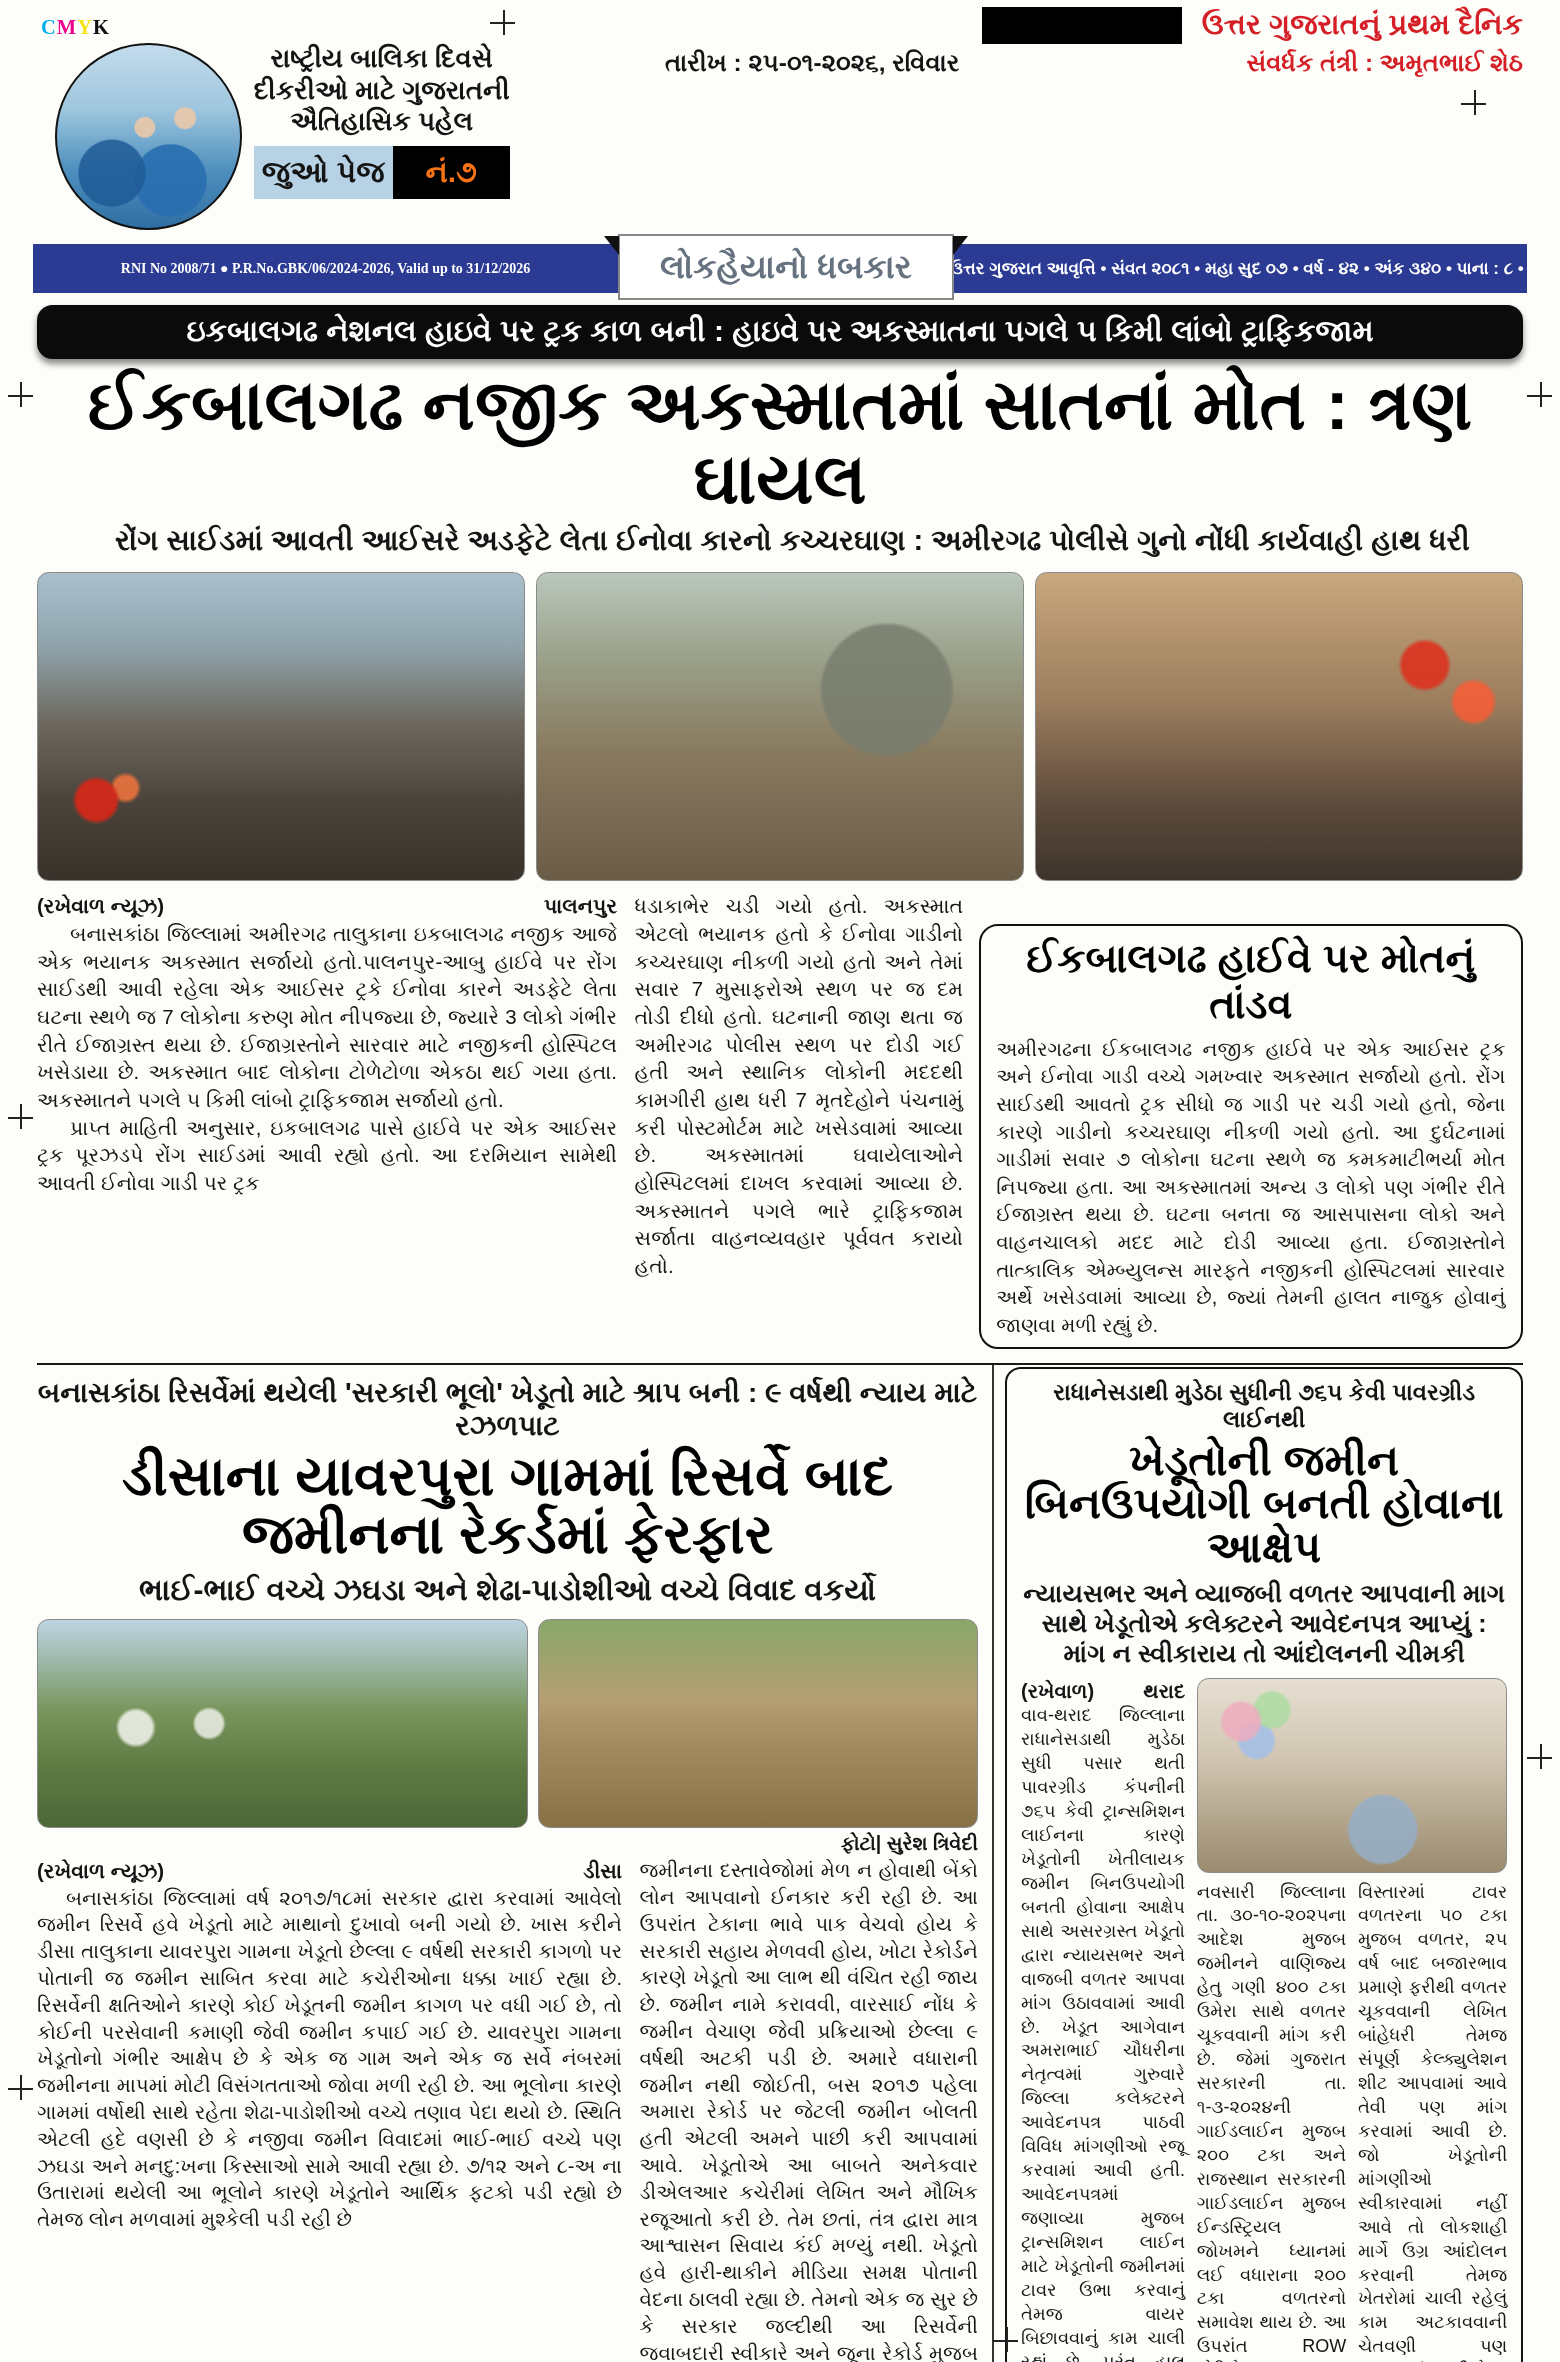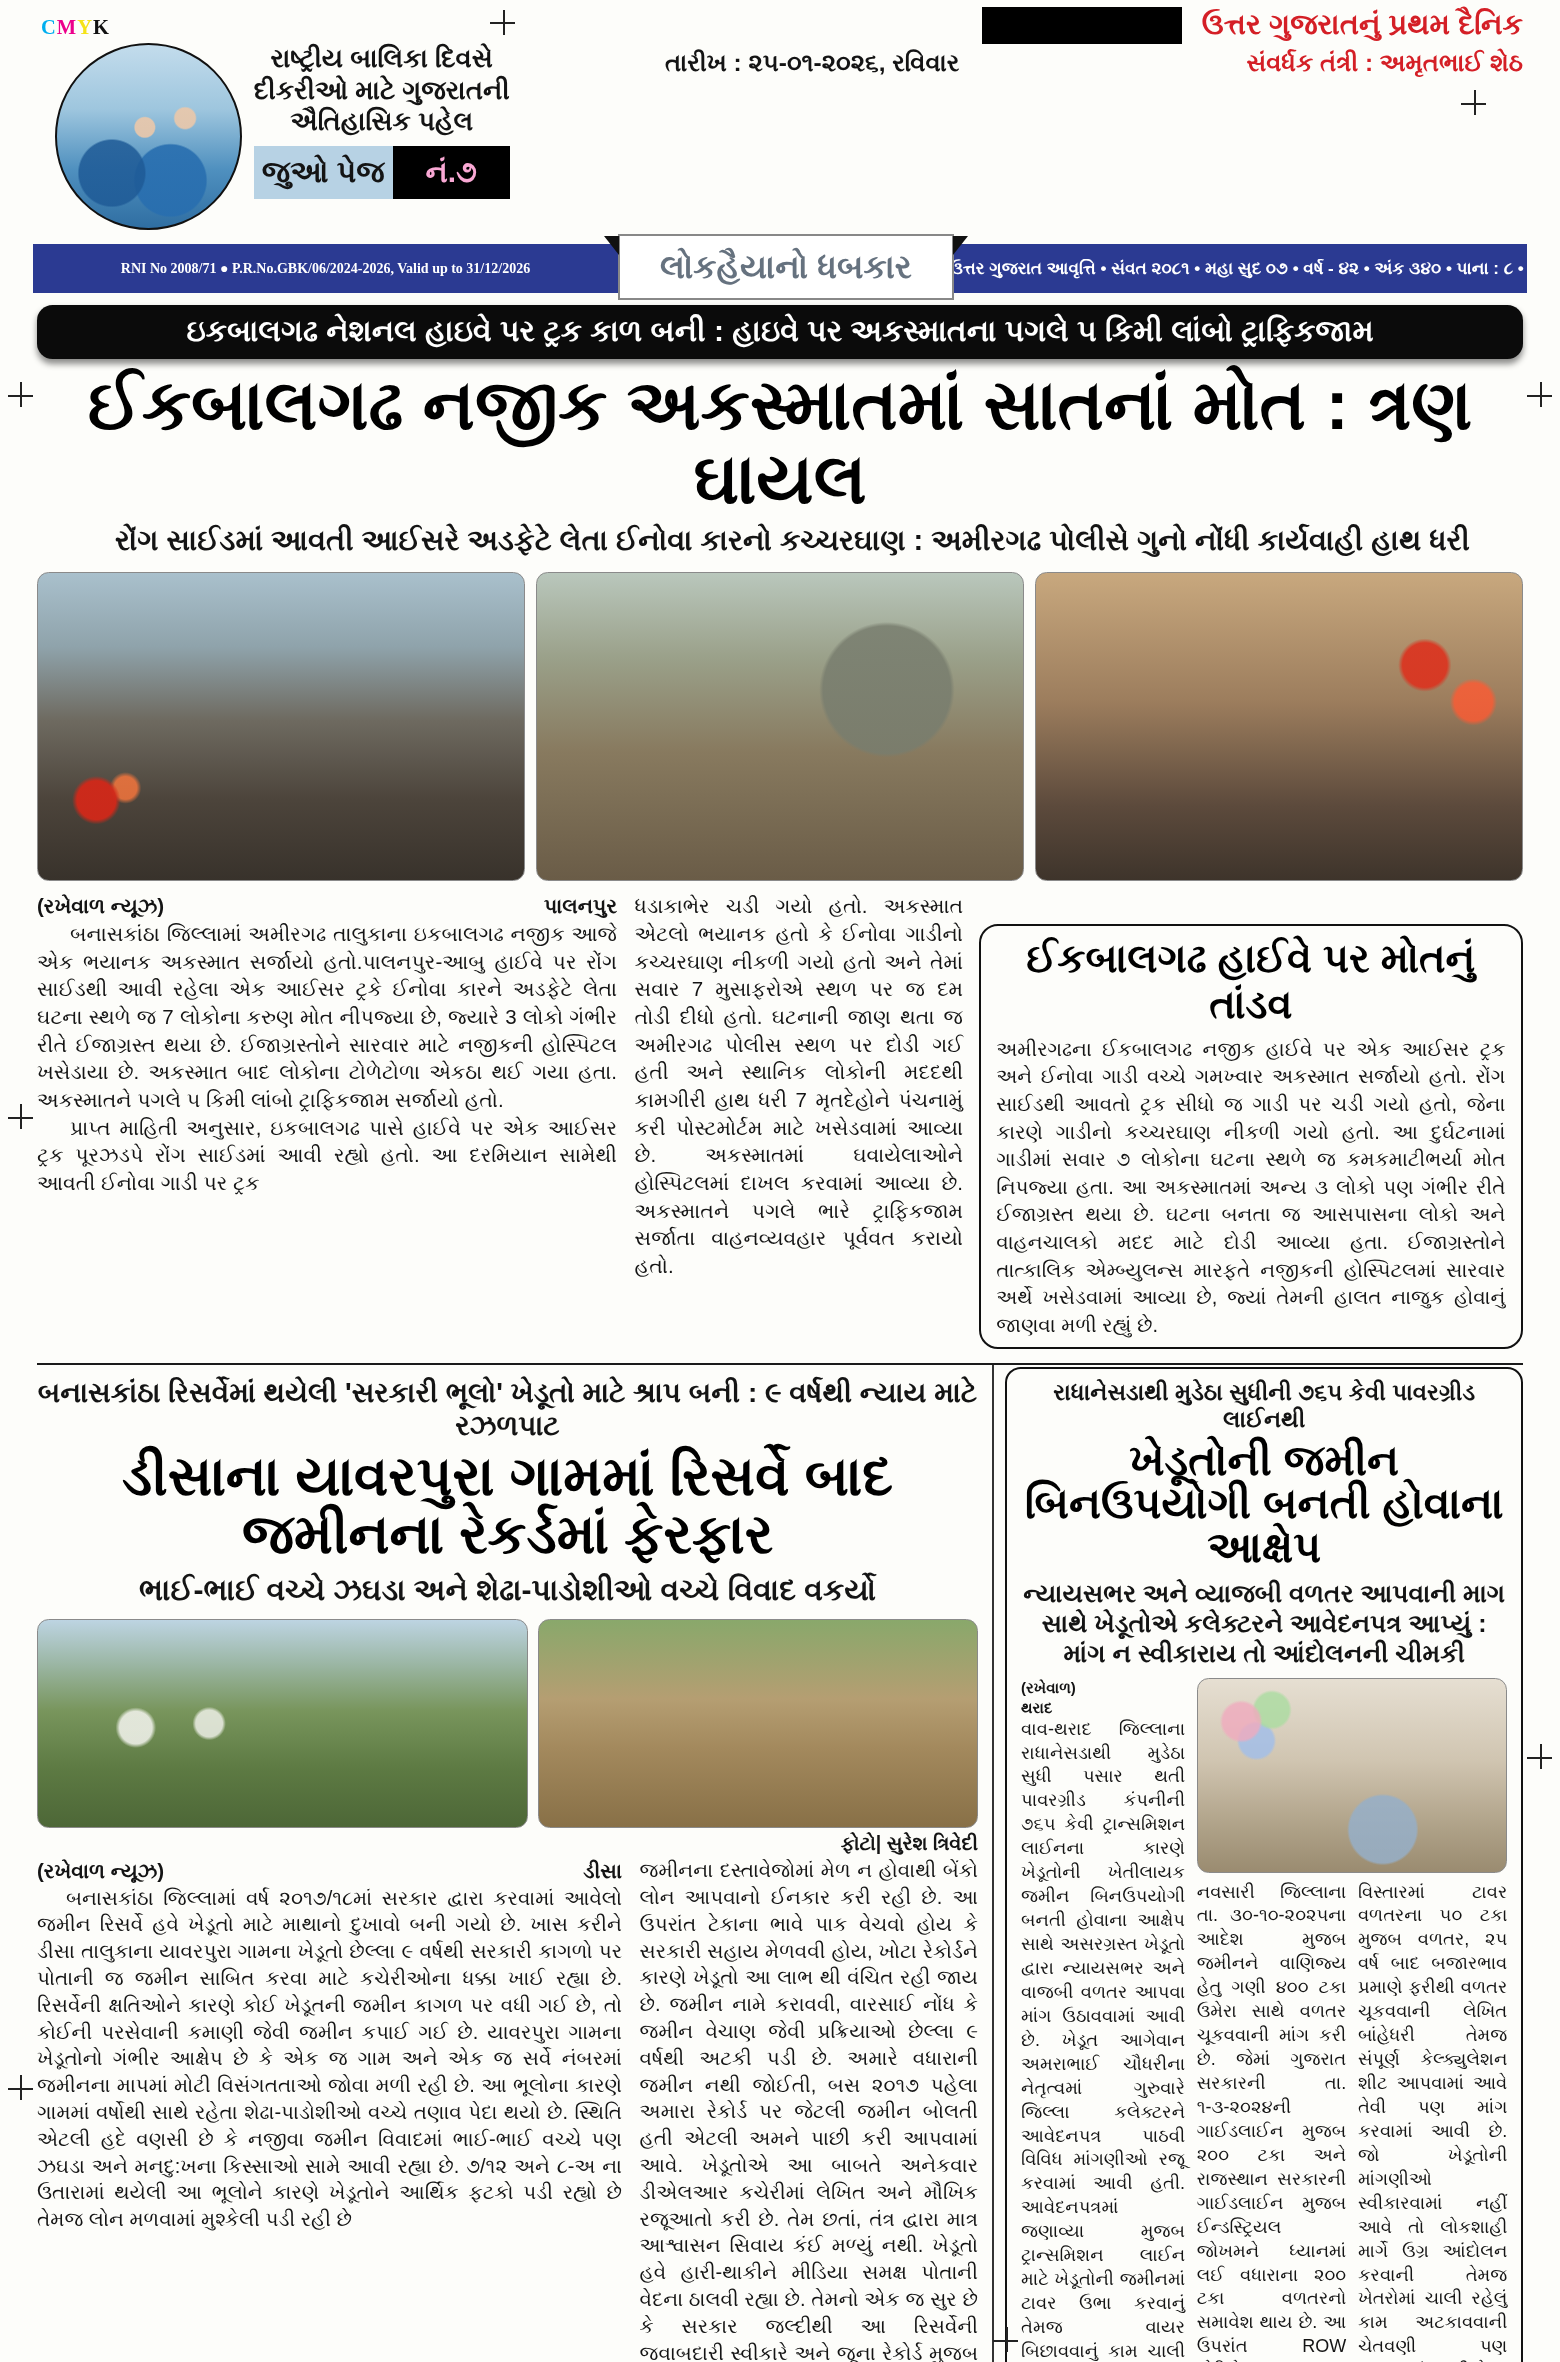--- a/index.html
+++ b/index.html
@@ -19,21 +19,21 @@
      background:
        radial-gradient(circle at 30% 70%, rgba(30,90,150,.85) 0 18%, transparent 19%),
        radial-gradient(circle at 62% 74%, rgba(40,110,175,.9) 0 20%, transparent 21%),
        radial-gradient(circle at 48% 45%, rgba(235,200,170,.9) 0 7%, transparent 8%),
        radial-gradient(circle at 70% 40%, rgba(235,200,170,.9) 0 6%, transparent 7%),
        linear-gradient(180deg,#c3dcec 0%,#9ec6de 35%,#4f90bf 68%,#2f6ea2 100%);}
   .promo-right{margin-left:11.7px;width:256px;text-align:center;}
   .promo-text{font-weight:700;font-size:26px;line-height:1.22;}
   .promo-row{display:flex;margin-top:7.8px;height:53px;}
   .see-page{flex:1;background:#b7d2e4;font-weight:700;font-size:30px;display:flex;align-items:center;justify-content:center;}
-  .page-no{width:117px;background:#000;color:#f9a8d4;font-weight:800;font-size:30px;display:flex;align-items:center;justify-content:center;}
+  .page-no{width:117px;background:#000;color:#f97316;font-weight:800;font-size:30px;display:flex;align-items:center;justify-content:center;}
   .masthead{position:absolute;right:37px;top:3.9px;width:858px;}
   .tagline-row{display:flex;justify-content:flex-end;align-items:center;gap:19.5px;height:43px;}
   .logo-bar{width:200px;height:37px;background:#000;}
   .tagline{color:#d41f26;font-weight:800;font-size:29px;white-space:nowrap;}
   .logo{font-weight:900;font-size:138px;line-height:1.0;text-align:right;letter-spacing:2.9px;color:#000;}
   .mast-bottom{display:flex;justify-content:space-between;margin-top:2px;align-items:flex-end;}
   .date-line{font-weight:800;font-size:24.4px;}
   .editor-line{color:#d41f26;font-weight:800;font-size:24.4px;}
   
   .infobar{position:relative;margin:0 33px;height:49px;background:#2b3a92;display:flex;align-items:center;}
@@ -96,21 +96,21 @@
   .deesa-col1{flex:0 0 585px;}
   .deesa-col2{flex:1;}
   .deesa-cols p{margin:0;text-indent:29px;}
   
   .farmers-box{border:2.9px solid #111;border-radius:15.6px;padding:9.8px 13.7px 9.8px;margin-top:2px;}
   .farmers-kicker{text-align:center;font-weight:800;font-size:23px;}
   .farmers-headline{text-align:center;font-weight:900;font-size:43px;line-height:1.02;margin-top:5.9px;color:#000;}
   .farmers-subhead{text-align:center;font-weight:800;font-size:25px;line-height:1.2;margin-top:7.8px;}
   .farmers-mid{display:flex;gap:11.7px;margin-top:9.8px;font-size:18px;line-height:1.33;text-align:justify;}
   .f-col1{flex:0 0 164px;}
-  .f-col1 .credit-row{font-size:15px;flex-direction:column;}
+  .f-col1 .credit-row{font-size:20px;}
   .f-right{flex:1;}
   .farmers-photo{height:193px;background:
       radial-gradient(circle at 14% 22%, rgba(240,170,190,.8) 0 6%, transparent 7%),
       radial-gradient(circle at 24% 16%, rgba(170,220,160,.8) 0 6%, transparent 7%),
       radial-gradient(circle at 19% 32%, rgba(160,190,235,.8) 0 6%, transparent 7%),
       radial-gradient(circle at 60% 78%, rgba(150,175,200,.85) 0 14%, transparent 15%),
       linear-gradient(180deg,#e6dfd2 0%,#d0c5b1 42%,#b3a68d 72%,#9a8b70 100%);}
   .f-cols{display:flex;gap:11.7px;margin-top:7.8px;}
   .f-col2,.f-col3{flex:1;}
   .farmers-mid p,.f-cols p{margin:0;text-indent:23.4px;}

